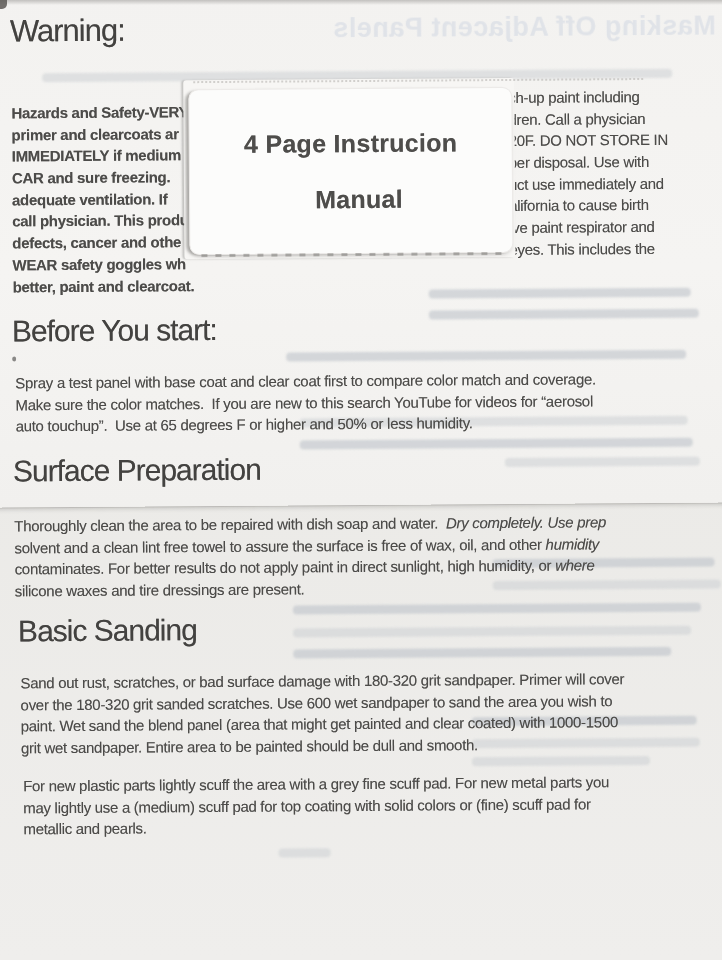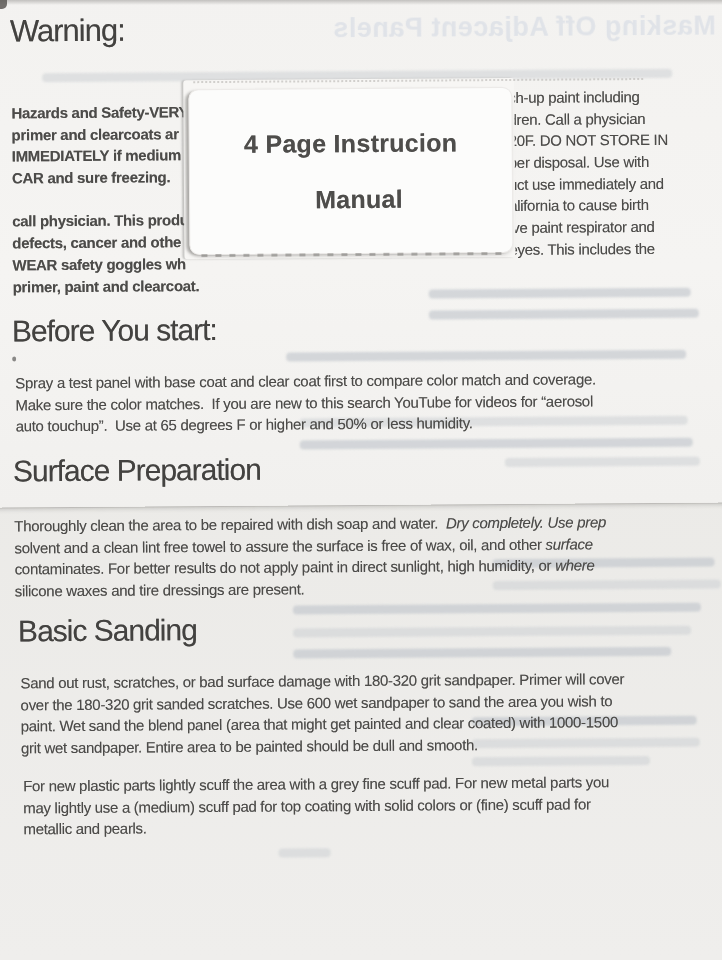--- a/index.html
+++ b/index.html
@@ -92,25 +92,25 @@
       <div class="gbar" style="left:470px;top:758px;width:178px"></div>
       <div class="gbar" style="left:276px;top:848px;width:52px"></div>
     </div>
 
     <div class="heading" style="left:13px;top:11px;font-size:31px">Warning:</div>
     <div class="para" style="left:14px;top:88px;width:700px">
         <div class="tline split"><span class="frag-left">Hazards and Safety-VERY</span><span class="frag-right">ch-up paint including</span></div>
         <div class="tline split"><span class="frag-left">primer and clearcoats ar</span><span class="frag-right">dren. Call a physician</span></div>
         <div class="tline split"><span class="frag-left">IMMEDIATELY if medium</span><span class="frag-right">20F. DO NOT STORE IN</span></div>
         <div class="tline split"><span class="frag-left">CAR and sure freezing.</span><span class="frag-right">per disposal. Use with</span></div>
-        <div class="tline split"><span class="frag-right">uct use immediately and</span></div>
+        <div class="tline split"><span class="frag-left">adequate ventilation. If</span><span class="frag-right">uct use immediately and</span></div>
         <div class="tline split"><span class="frag-left">call physician. This produ</span><span class="frag-right">alifornia to cause birth</span></div>
         <div class="tline split"><span class="frag-left">defects, cancer and othe</span><span class="frag-right">ive paint respirator and</span></div>
         <div class="tline split"><span class="frag-left">WEAR safety goggles wh</span><span class="frag-right">eyes. This includes the</span></div>
-        <div class="tline split"><span class="frag-left">primer, paint and clearcoat.</span></div>
+        <div class="tline split"><span class="frag-left">better, paint and clearcoat.</span></div>
       </div>
 
     <div class="sticker-backing"></div>
     <div class="perforation"></div>
     <div class="sticker">
       <div class="sticker-line l1">4 Page Instrucion</div>
       <div class="sticker-line l2">Manual</div>
     </div>
     <div class="sticker-dashes"></div>
 
@@ -118,21 +118,21 @@
     <div class="speck"></div>
     <div class="para" style="left:16px;top:370px;width:700px">
         <div class="tline"><span>Spray a test panel with base coat and clear coat first to compare color match and coverage.</span></div>
         <div class="tline"><span>Make sure the color matches.  If you are new to this search YouTube for videos for “aerosol</span></div>
         <div class="tline"><span>auto touchup”.  Use at 65 degrees F or higher and 50% or less humidity.</span></div>
       </div>
 
     <div class="heading" style="left:13px;top:452px">Surface Preparation</div>
     <div class="para" style="left:14px;top:513px;width:700px">
         <div class="tline"><span>Thoroughly clean the area to be repaired with dish soap and water.  </span><em>Dry completely. Use prep</em></div>
-        <div class="tline"><span>solvent and a clean lint free towel to assure the surface is free of wax, oil, and other </span><em>surface</em></div>
+        <div class="tline"><span>solvent and a clean lint free towel to assure the surface is free of wax, oil, and other </span><em>humidity</em></div>
         <div class="tline"><span>contaminates. For better results do not apply paint in direct sunlight, high humidity, or </span><em>where</em></div>
         <div class="tline"><span>silicone waxes and tire dressings are present.</span></div>
       </div>
 
     <div class="heading" style="left:17px;top:612px">Basic Sanding</div>
     <div class="para" style="left:19px;top:670px;width:700px">
         <div class="tline"><span>Sand out rust, scratches, or bad surface damage with 180-320 grit sandpaper. Primer will cover</span></div>
         <div class="tline"><span>over the 180-320 grit sanded scratches. Use 600 wet sandpaper to sand the area you wish to</span></div>
         <div class="tline"><span>paint. Wet sand the blend panel (area that might get painted and clear coated) with 1000-1500</span></div>
         <div class="tline"><span>grit wet sandpaper. Entire area to be painted should be dull and smooth.</span></div>

